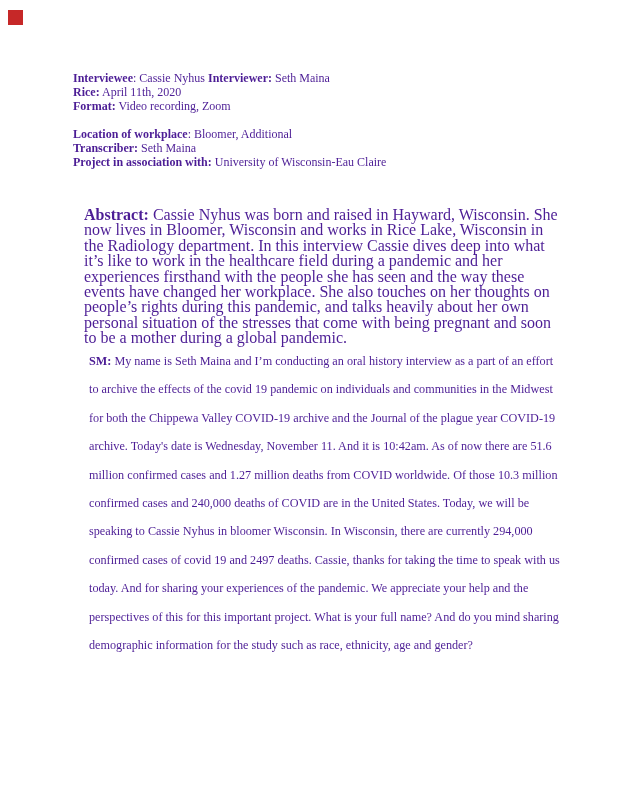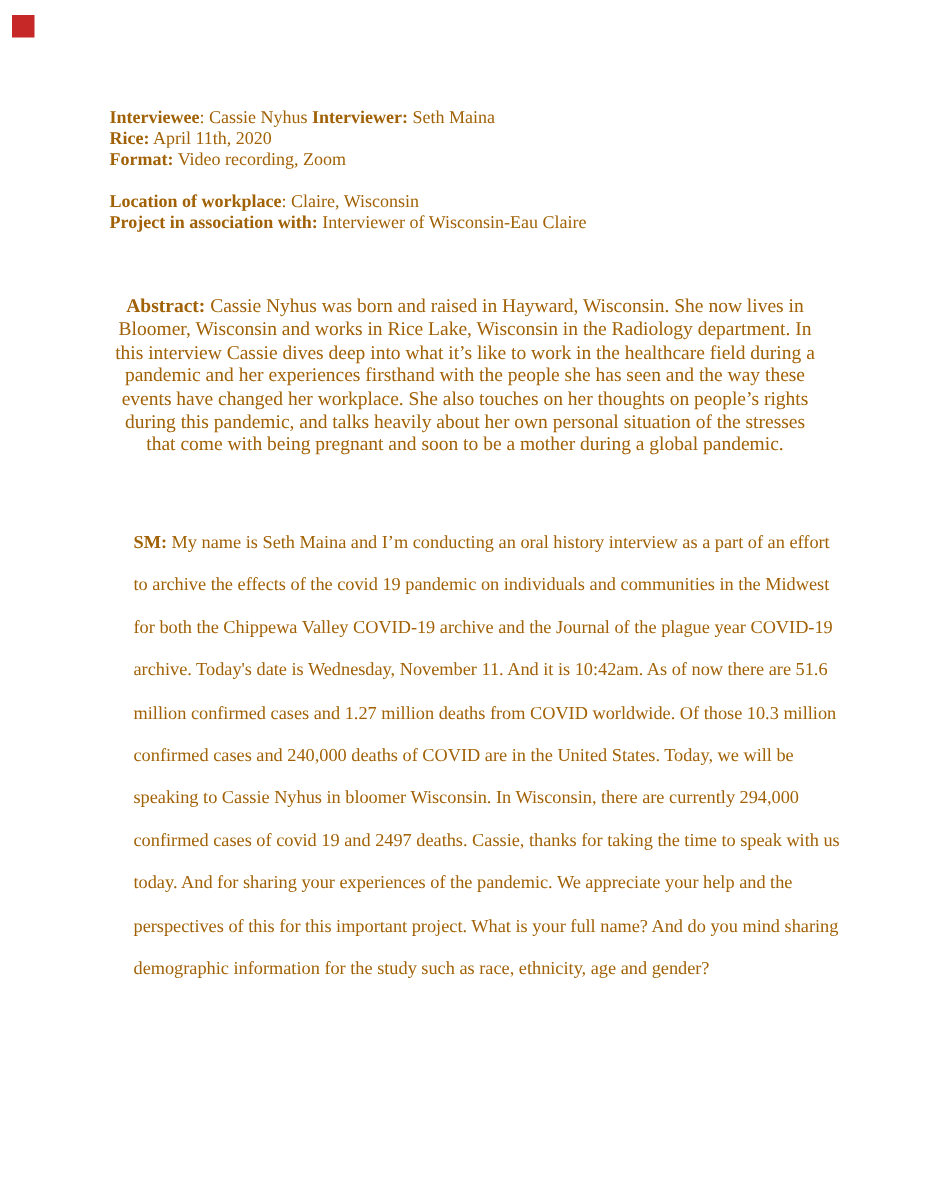--- a/index.html
+++ b/index.html
@@ -38,53 +38,54 @@
     line-height: 13.8px;
   }
   .block1 { top: 72px; }
   .block2 { top: 128px; }
   .meta-line { white-space: nowrap; }
   .abstract {
     position: absolute;
     left: 0;
     top: 196px;
     width: 474px;
-    margin: 0;
-    font-size: 13px;
+    margin: 11px;
+    font-size: 16px;
     line-height: 15.4px;
-    text-align: center;
+    text-align: left;
   }
   .transcript {
     position: absolute;
     left: 0;
     top: 331px;
     width: 474px;
     margin: 16px;
     font-size: 12.2px;
     line-height: 28.4px;
     text-align: left;
   }
   .b { font-weight: bold; }
 </style>
 </head>
 <body>
 
-<div class="page" style="background: rgb(255, 255, 255); color: #a16207;">
+<div class="page" style="background: rgb(255, 255, 255); color: #4c1d95;">
   <div class="red-marker" style="background: rgb(198, 40, 40);"></div>
   <div class="content">
 
     <div class="meta-block block1">
         <div class="meta-line"><span class="b">Interviewee</span><span>: Cassie Nyhus </span><span class="b">Interviewer:</span><span> Seth Maina</span></div>
         <div class="meta-line"><span class="b">Rice:</span><span> April 11th, 2020</span></div>
         <div class="meta-line"><span class="b">Format:</span><span> Video recording, Zoom</span></div>
       </div>
 
     <div class="meta-block block2">
-        <div class="meta-line"><span class="b">Location of workplace</span><span>: Claire, Wisconsin</span></div>
-        <div class="meta-line"><span class="b">Project in association with:</span><span> Interviewer of Wisconsin-Eau Claire</span></div>
+        <div class="meta-line"><span class="b">Location of workplace</span><span>: Bloomer, Additional</span></div>
+        <div class="meta-line"><span class="b">Transcriber:</span><span> Seth Maina</span></div>
+        <div class="meta-line"><span class="b">Project in association with:</span><span> University of Wisconsin-Eau Claire</span></div>
       </div>
 
     <p class="abstract"><span class="b">Abstract:</span><span> Cassie Nyhus was born and raised in Hayward, Wisconsin. She now lives in Bloomer, Wisconsin and works in Rice Lake, Wisconsin in the Radiology department. In this interview Cassie dives deep into what it’s like to work in the healthcare field during a pandemic and her experiences firsthand with the people she has seen and the way these events have changed her workplace. She also touches on her thoughts on people’s rights during this pandemic, and talks heavily about her own personal situation of the stresses that come with being pregnant and soon to be a mother during a global pandemic.</span></p>
 
     <p class="transcript"><span class="b">SM:</span><span> My name is Seth Maina and I’m conducting an oral history interview as a part of an effort to archive the effects of the covid 19 pandemic on individuals and communities in the Midwest for both the Chippewa Valley COVID-19 archive and the Journal of the plague year COVID-19 archive. Today's date is Wednesday, November 11. And it is 10:42am. As of now there are 51.6 million confirmed cases and 1.27 million deaths from COVID worldwide. Of those 10.3 million confirmed cases and 240,000 deaths of COVID are in the United States. Today, we will be speaking to Cassie Nyhus in bloomer Wisconsin. In Wisconsin, there are currently 294,000 confirmed cases of covid 19 and 2497 deaths. Cassie, thanks for taking the time to speak with us today. And for sharing your experiences of the pandemic. We appreciate your help and the perspectives of this for this important project. What is your full name? And do you mind sharing demographic information for the study such as race, ethnicity, age and gender?</span></p>
 
   </div>
 </div>
 
 </body></html>

